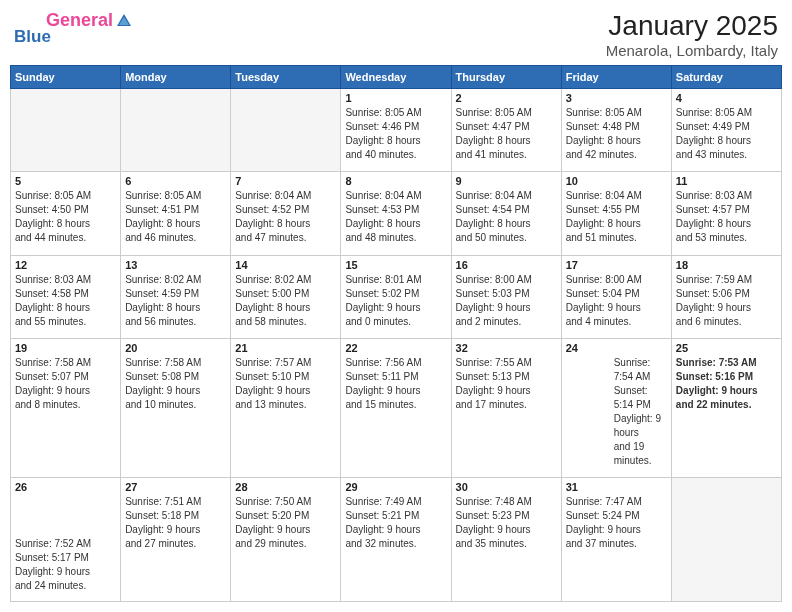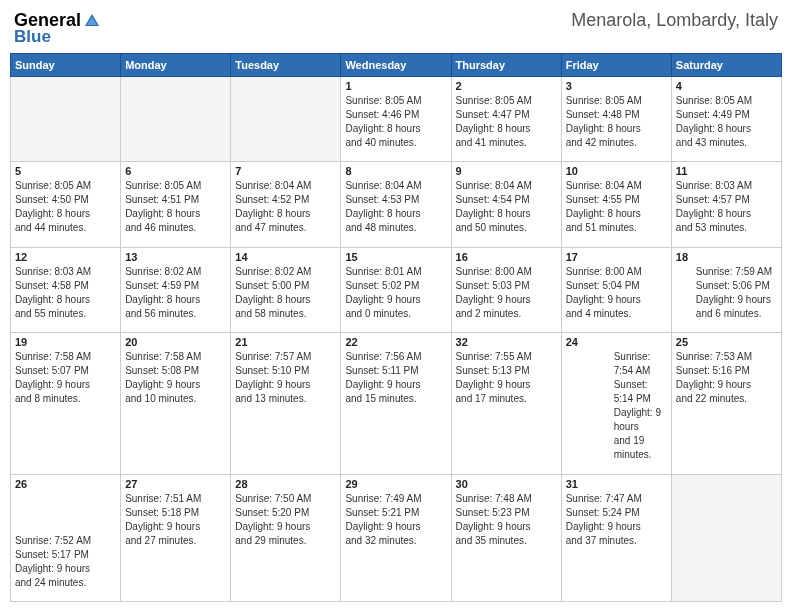--- a/index.html
+++ b/index.html
@@ -29,37 +29,38 @@
       flex-direction: column;
       align-items: flex-start;
     }
     .logo-text {
       display: flex;
       align-items: center;
       font-size: 18px;
       font-weight: bold;
     }
     .logo-general {
-      color: #000000;
+      color: #ec4899;
+      margin-left: 32px;
     }
     .logo-icon {
       width: 18px;
       height: 18px;
       margin-left: 2px;
     }
     .title-block {
       text-align: right;
     }
     .month-title {
       font-size: 28px;
       font-weight: normal;
       color: #222;
     }
     .location {
-      font-size: 18px;
+      font-size: 15px;
       color: #555;
     }
     .calendar {
       flex: 1;
       border: 1px solid #ccc;
       border-collapse: collapse;
       width: 100%;
       table-layout: fixed;
     }
     .calendar th {
@@ -107,20 +108,21 @@
         <svg class="logo-icon" viewBox="0 0 18 18">
           <polygon points="9,2 16,14 2,14" fill="#2e6db4"></polygon>
           <polygon points="9,5 14,13 4,13" fill="#5a9fd4"></polygon>
         </svg>
       </div>
       <div style="color:#2e6db4; font-size:17px; font-weight:bold; margin-top:-4px;">
         <span>Blue</span>
       </div>
     </div>
     <div class="title-block">
+      <div class="month-title">January 2025</div>
       <div class="location">Menarola, Lombardy, Italy</div>
     </div>
   </div>
 
   <table class="calendar">
     <thead>
       <tr>
         <th>Sunday</th>
         <th>Monday</th>
         <th>Tuesday</th>
@@ -253,21 +255,21 @@
           </td>
           <td>
             <div class="day-num">17</div>
             <div class="day-info" style="white-space: pre-line;">Sunrise: 8:00 AM
 Sunset: 5:04 PM
 Daylight: 9 hours
 and 4 minutes.</div>
           </td>
           <td>
             <div class="day-num">18</div>
-            <div class="day-info" style="white-space: pre-line; margin-left: 20px;">Sunrise: 7:59 AM
+            <div class="day-info" style="white-space: pre-line;">Sunrise: 7:59 AM
 Sunset: 5:06 PM
 Daylight: 9 hours
 and 6 minutes.</div>
           </td>
         </tr>
         <tr>
           <td>
             <div class="day-num">19</div>
             <div class="day-info" style="white-space: pre-line;">Sunrise: 7:58 AM
 Sunset: 5:07 PM
@@ -304,21 +306,21 @@
           </td>
           <td>
             <div class="day-num">24</div>
             <div class="day-info" style="white-space: pre-line; margin-left: 48px;">Sunrise: 7:54 AM
 Sunset: 5:14 PM
 Daylight: 9 hours
 and 19 minutes.</div>
           </td>
           <td>
             <div class="day-num">25</div>
-            <div class="day-info" style="white-space: pre-line;">Sunrise: 7:53 AM
+            <div class="day-info" style="white-space: pre-line; font-weight: bold;">Sunrise: 7:53 AM
 Sunset: 5:16 PM
 Daylight: 9 hours
 and 22 minutes.</div>
           </td>
         </tr>
         <tr>
           <td>
             <div class="day-num">26</div>
             <div class="day-info" style="white-space: pre-line; margin-top: 44px;">Sunrise: 7:52 AM
 Sunset: 5:17 PM

